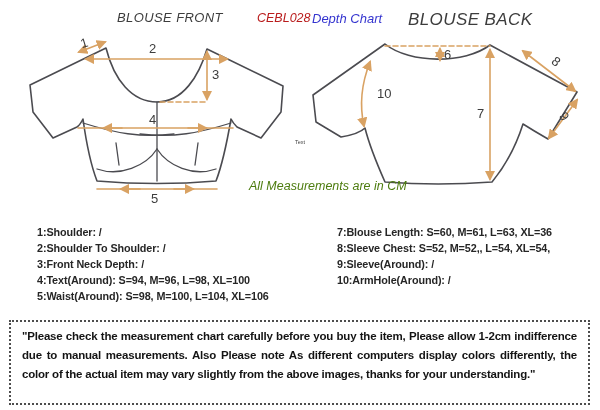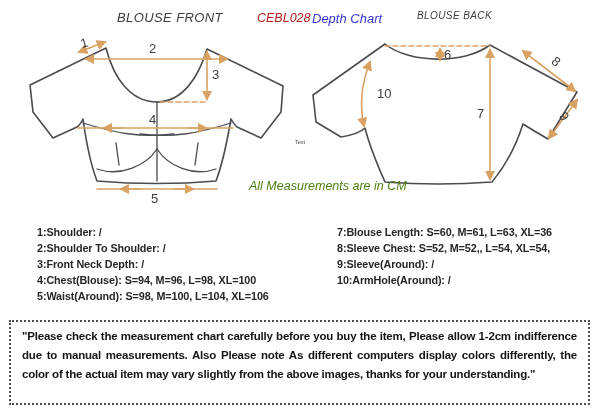--- a/index.html
+++ b/index.html
@@ -5,21 +5,21 @@
   html,body{margin:0;padding:0;background:#ffffff;}
   #screen{
     position:relative;width:600px;height:410px;background:#ffffff;overflow:hidden;
     font-family:"Liberation Sans",sans-serif;
   }
   .abs{position:absolute;white-space:nowrap;font-style:italic;}
   
   .t-front{left:117px;top:10px;font-size:13px;color:#3c3c3c;letter-spacing:.4px;}
   .t-code{left:257px;top:11px;font-size:12.5px;color:#b91c1c;}
   .t-size{left:312px;top:11px;font-size:13px;color:#3434cf;}
-  .t-back{left:417px;top:10px;font-size:10px;color:#3c3c3c;letter-spacing:.4px;}
+  .t-back{left:408px;top:10px;font-size:17px;color:#3c3c3c;letter-spacing:.4px;}
   
   #diagram{position:absolute;left:0;top:0;width:600px;height:230px;}
   #diagram text{font-family:"Liberation Sans",sans-serif;font-size:13px;fill:#3d3d3d;}
   #diagram text.tiny{font-size:5.5px;fill:#444;}
   .outline{fill:none;stroke:#4b4b50;stroke-width:1.6;stroke-linejoin:round;stroke-linecap:round;}
   .inner{fill:none;stroke:#4b4b50;stroke-width:1.3;stroke-linecap:round;}
   .arrow{fill:none;stroke:#d9a263;stroke-width:1.6;stroke-linecap:round;}
   .dashed{stroke-dasharray:5 3;}
   
   .cm-note{left:228px;top:179px;font-size:12.5px;color:#4d7c0f;margin-left:21px;}
@@ -99,21 +99,21 @@
       <text x="295" y="144" class="tiny">Text</text>
     </g>
   </svg>
 
   <div class="abs cm-note">All Measurements are in CM</div>
 
   <div class="mlist mlist-left">
     <div>1:Shoulder: /</div>
     <div>2:Shoulder To Shoulder: /</div>
     <div>3:Front Neck Depth: /</div>
-    <div>4:Chest(Blouse): S=94, M=96, L=98, XL=100</div>
+    <div>4:Text(Around): S=94, M=96, L=98, XL=100</div>
     <div>5:Waist(Around): S=98, M=100, L=104, XL=106</div>
   </div>
   <div class="mlist mlist-right">
     <div>7:Blouse Length: S=60, M=61, L=63, XL=36</div>
     <div>8:Sleeve Chest: S=52, M=52,, L=54, XL=54,</div>
     <div>9:Sleeve(Around): /</div>
     <div>10:ArmHole(Around): /</div>
   </div>
 
   <div class="disclaimer">"Please check the measurement chart carefully before you buy the item, Please allow 1-2cm indifference due to manual measurements. Also Please note  As different computers display colors differently, the color of the actual item may vary slightly from the above images, thanks for your understanding."</div>

